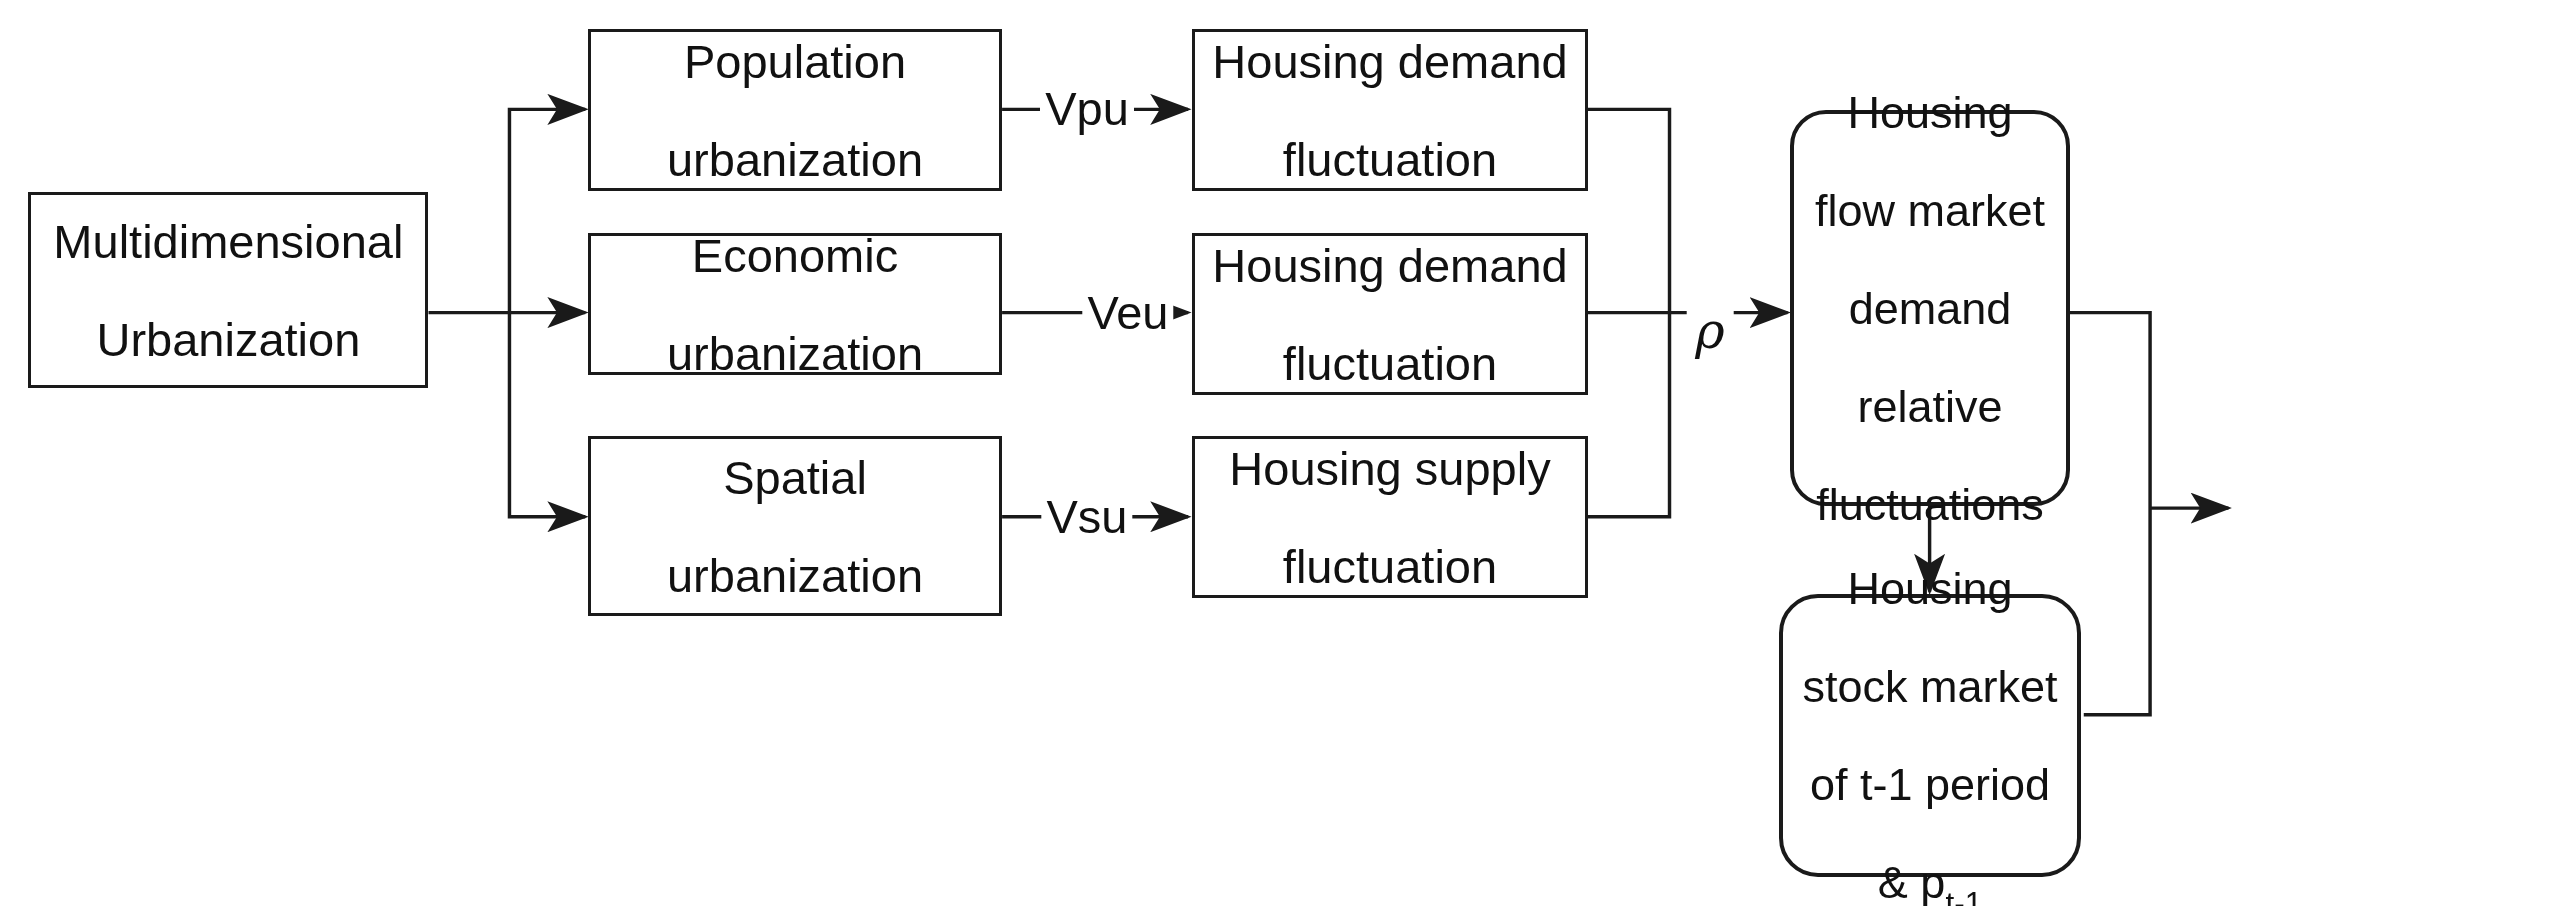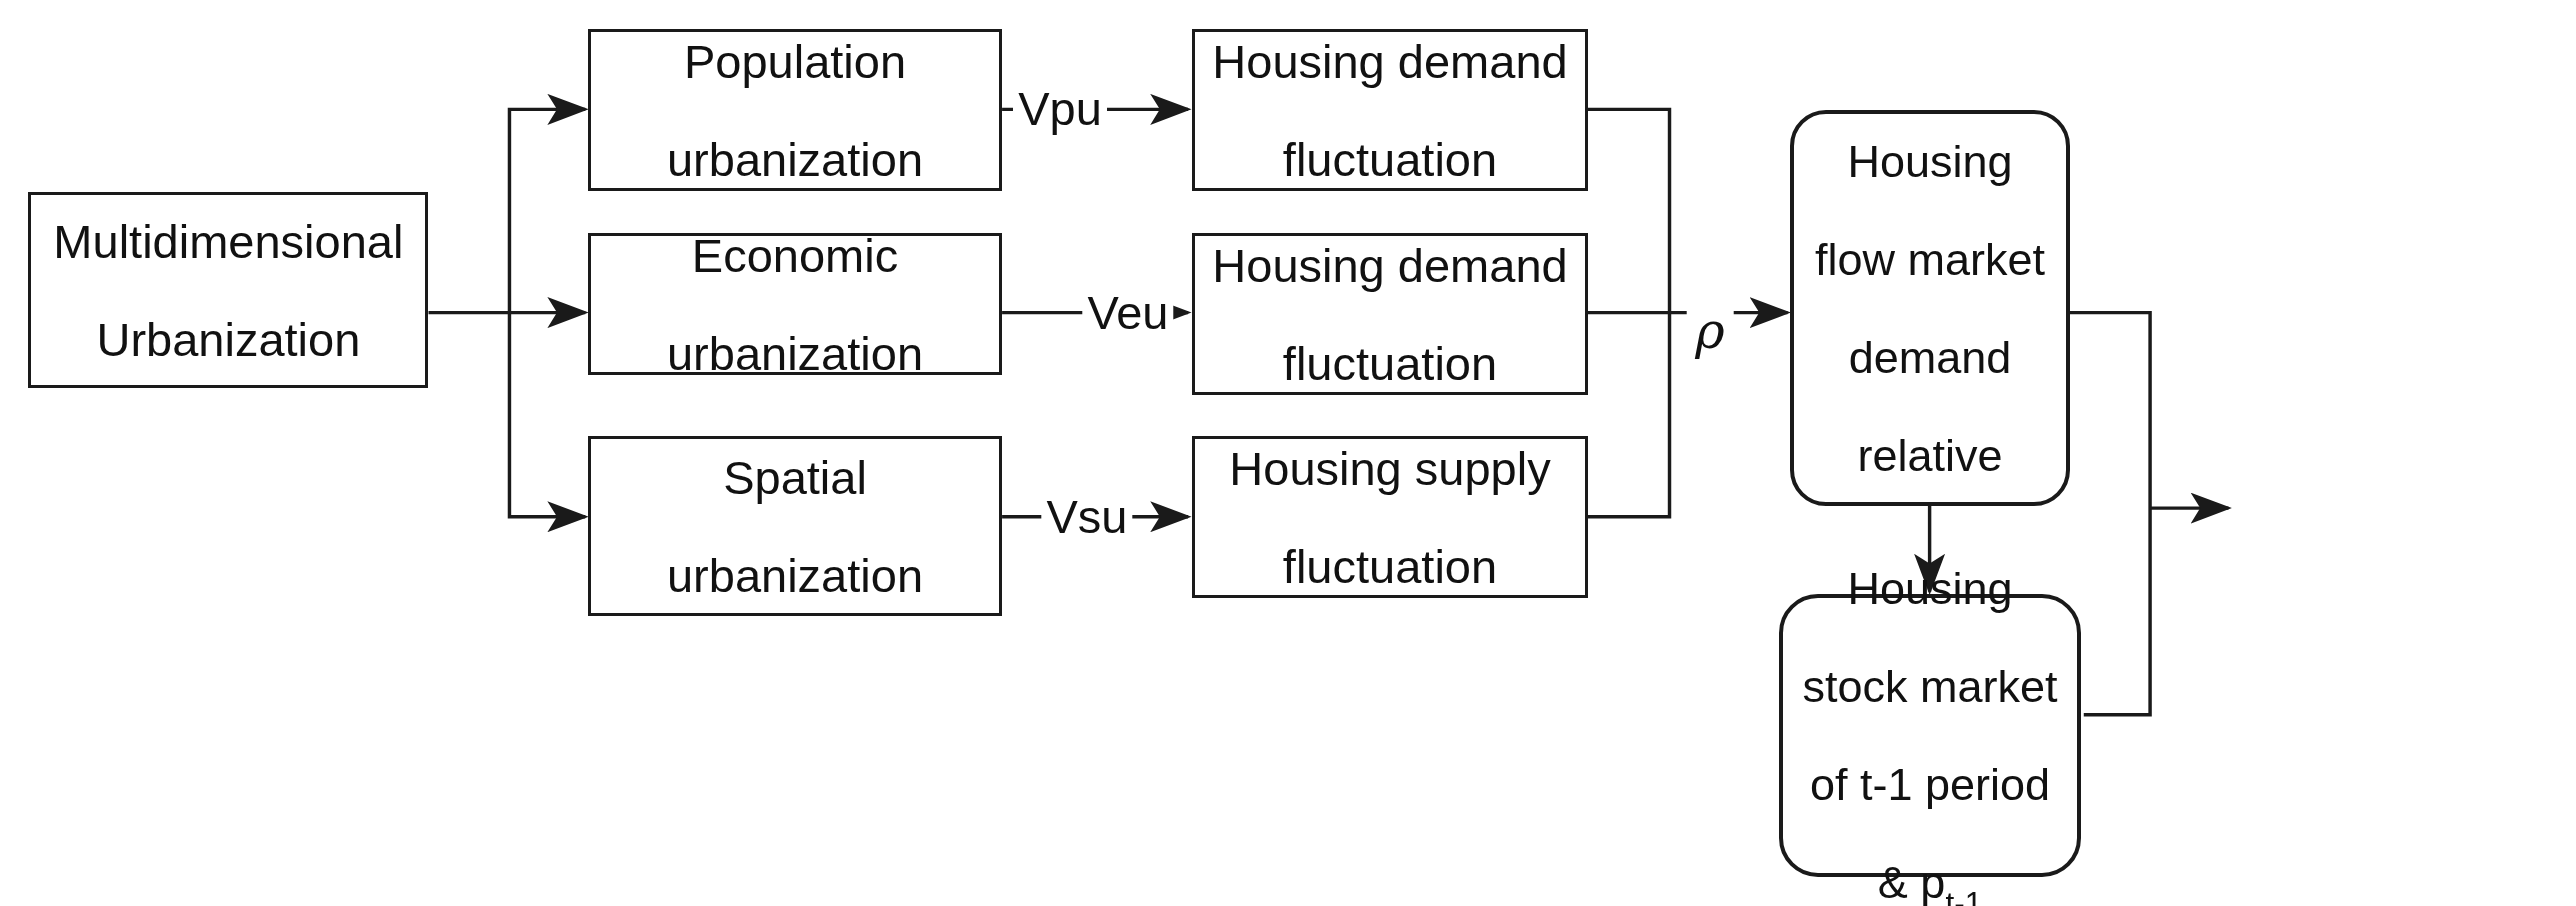--- a/index.html
+++ b/index.html
@@ -66,21 +66,21 @@
   .edge-label {
     position: absolute;
     transform: translate(-50%, -50%);
     background: var(--box-fill);
     padding: 0 5.2px;
     font-size: 47px;
     line-height: 50px;
     white-space: nowrap;
     z-index: 3;
   }
-  .l-vpu { left: 1060px; top: 109px; }
+  .l-vpu { left: 1087px; top: 109px; }
   .l-veu { left: 1128px; top: 313px; }
   .l-vsu { left: 1087px; top: 517px; }
   .l-rho {
     left: 1710px; top: 331px;
     font-family: "DejaVu Serif", serif;
     font-style: italic;
     font-size: 50px;
     padding: 0 8.6px;
   }
 </style>
@@ -144,20 +144,21 @@
   <div class="node n-hs">
     <span class="tline">Housing supply</span>
     <span class="tline">fluctuation</span>
   </div>
 
   <div class="node rounded n-flow">
     <span class="tline">Housing</span>
     <span class="tline">flow market</span>
     <span class="tline">demand</span>
     <span class="tline">relative</span>
+    <span class="tline">fluctuations</span>
   </div>
 
   <div class="node rounded n-stock-t1">
     <span class="tline">Housing</span>
     <span class="tline">stock market</span>
     <span class="tline">of t-1 period</span>
     <span class="tline"><span>&amp; p</span><sub class="subscript">t-1</sub></span>
   </div>
 
 

